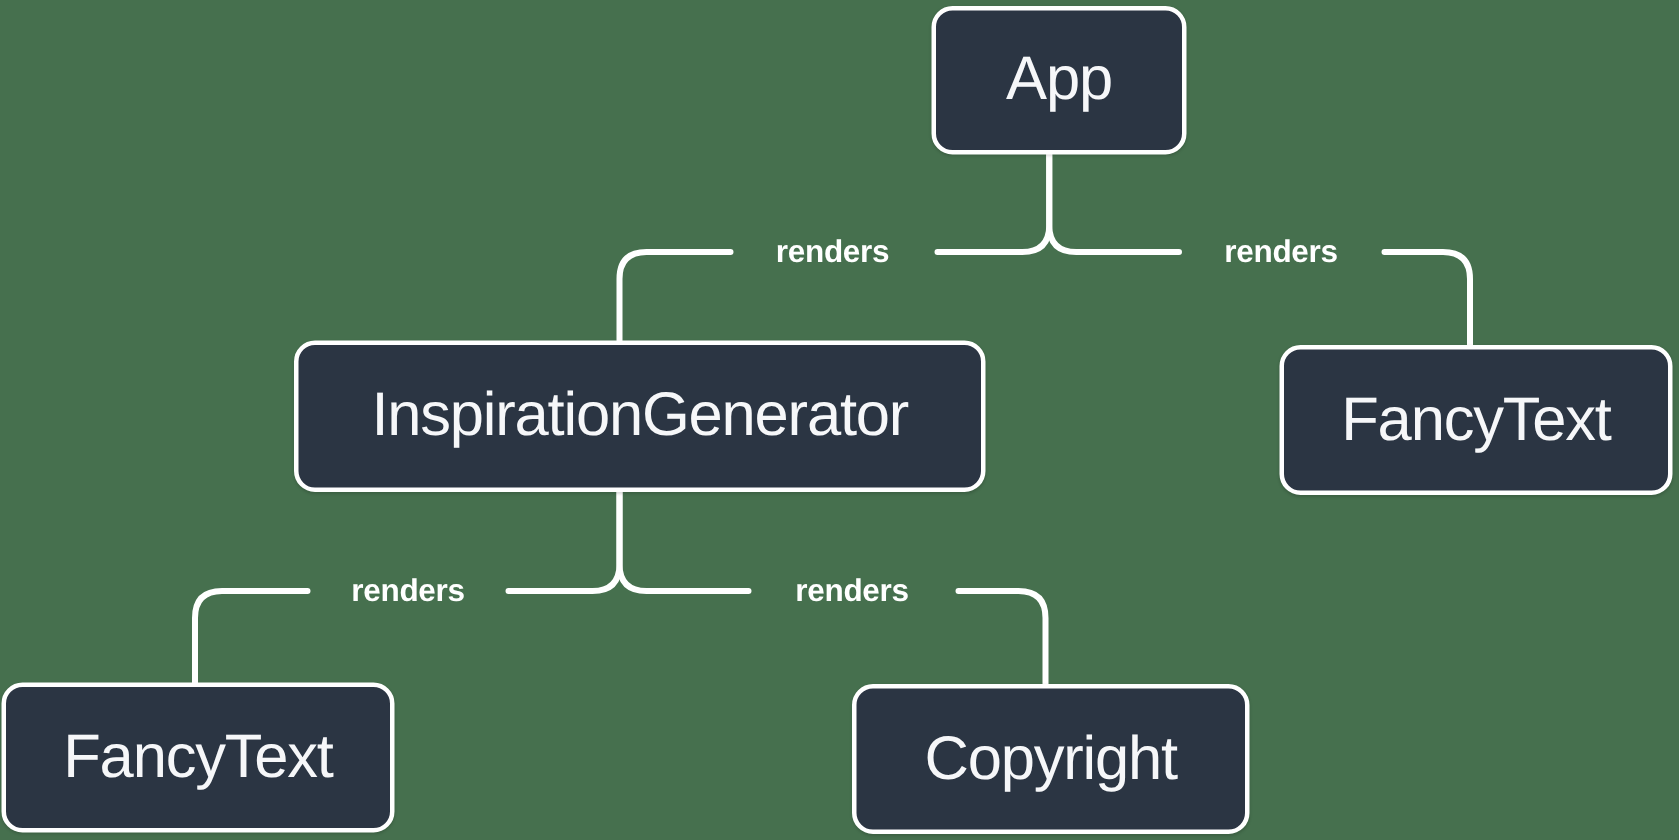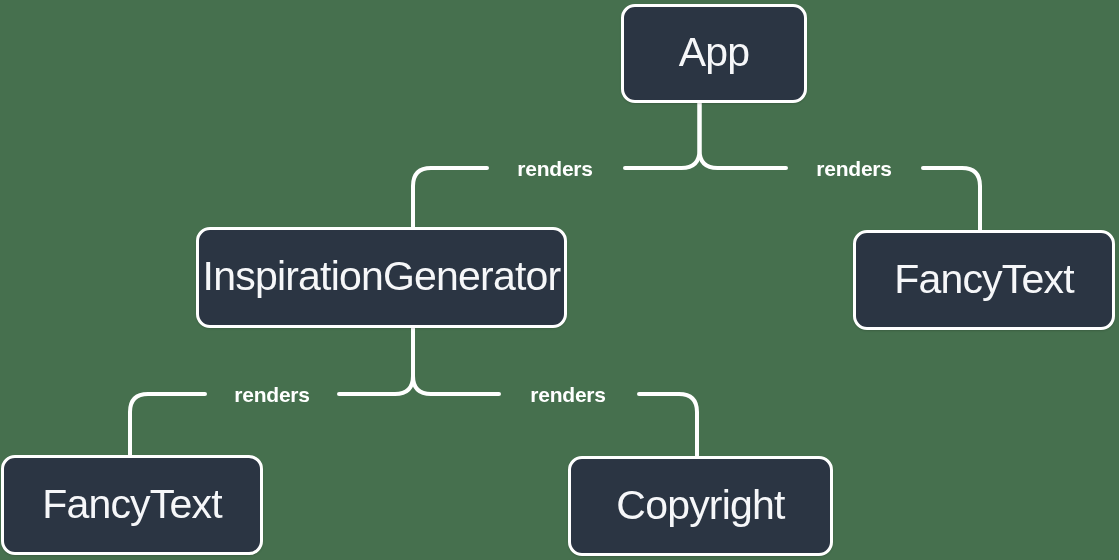--- a/index.html
+++ b/index.html
@@ -49,22 +49,22 @@
   }
   .node span {
     color: var(--node-text);
     font-size: 41px;
     font-weight: 500;
     letter-spacing: -0.8px;
     white-space: nowrap;
     line-height: 1;
     padding-bottom: 2px;
   }
-  .node-app            { left: 621px; top: 4px;   width: 186px; height: 99px;  }
-  .node-inspiration    { left: 196px; top: 227px; width: 371px; height: 101px; }
+  .node-app            { left: 621px; top: 4px;   width: 170px; height: 99px;  }
+  .node-inspiration    { left: 196px; top: 227px; width: 461px; height: 101px; }
   .node-fancytext-top  { left: 853px; top: 230px; width: 262px; height: 100px; }
   .node-fancytext-bot  { left: 1px;   top: 455px; width: 262px; height: 100px; }
   .node-copyright      { left: 568px; top: 456px; width: 265px; height: 100px; align-items: center; }
   .edge-label {
     position: absolute;
     transform: translate(-50%, -50%);
     color: var(--edge-label-text);
     font-size: 21px;
     font-weight: 700;
     letter-spacing: -0.2px;

